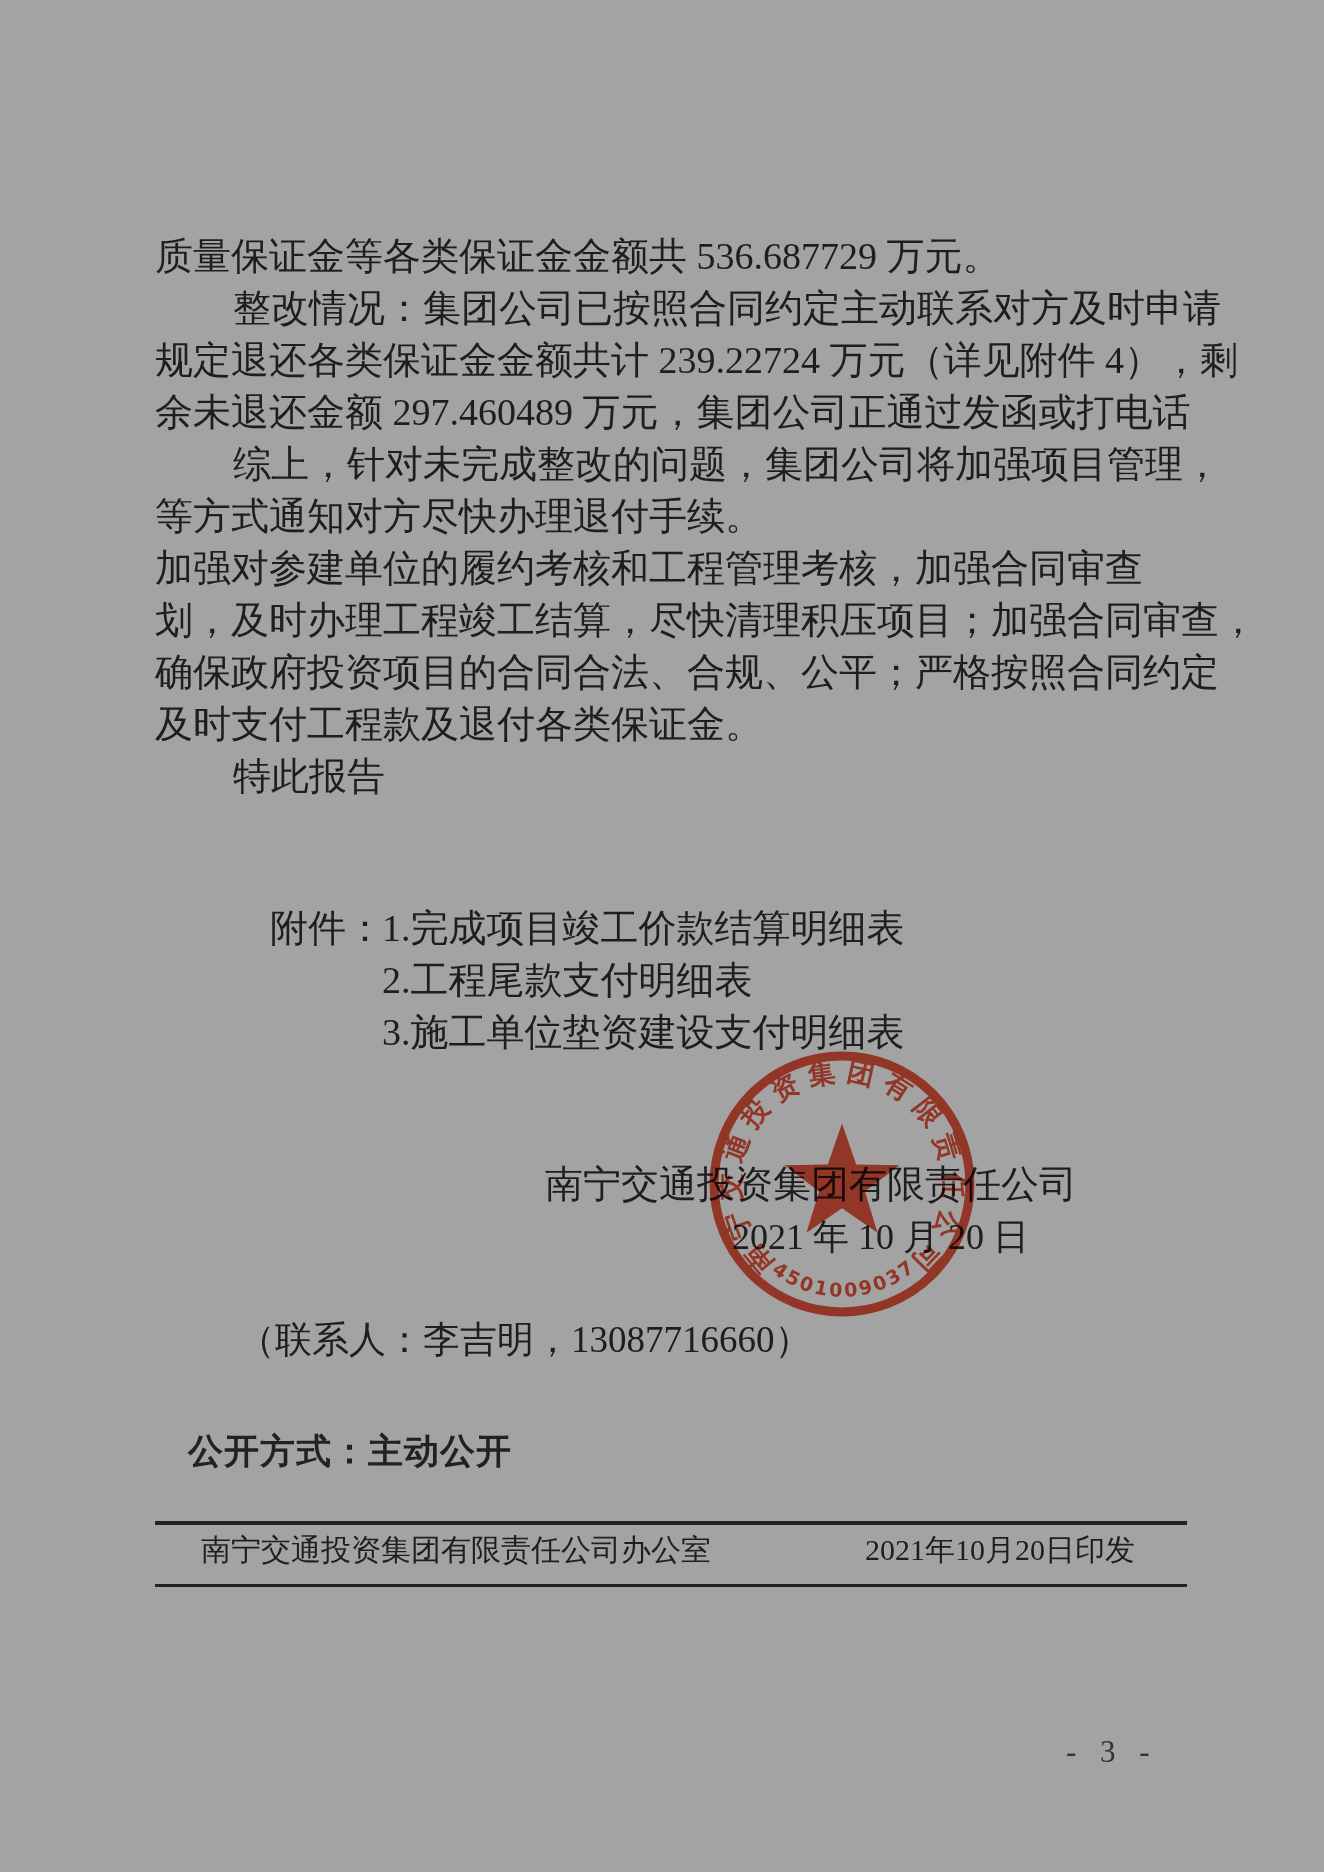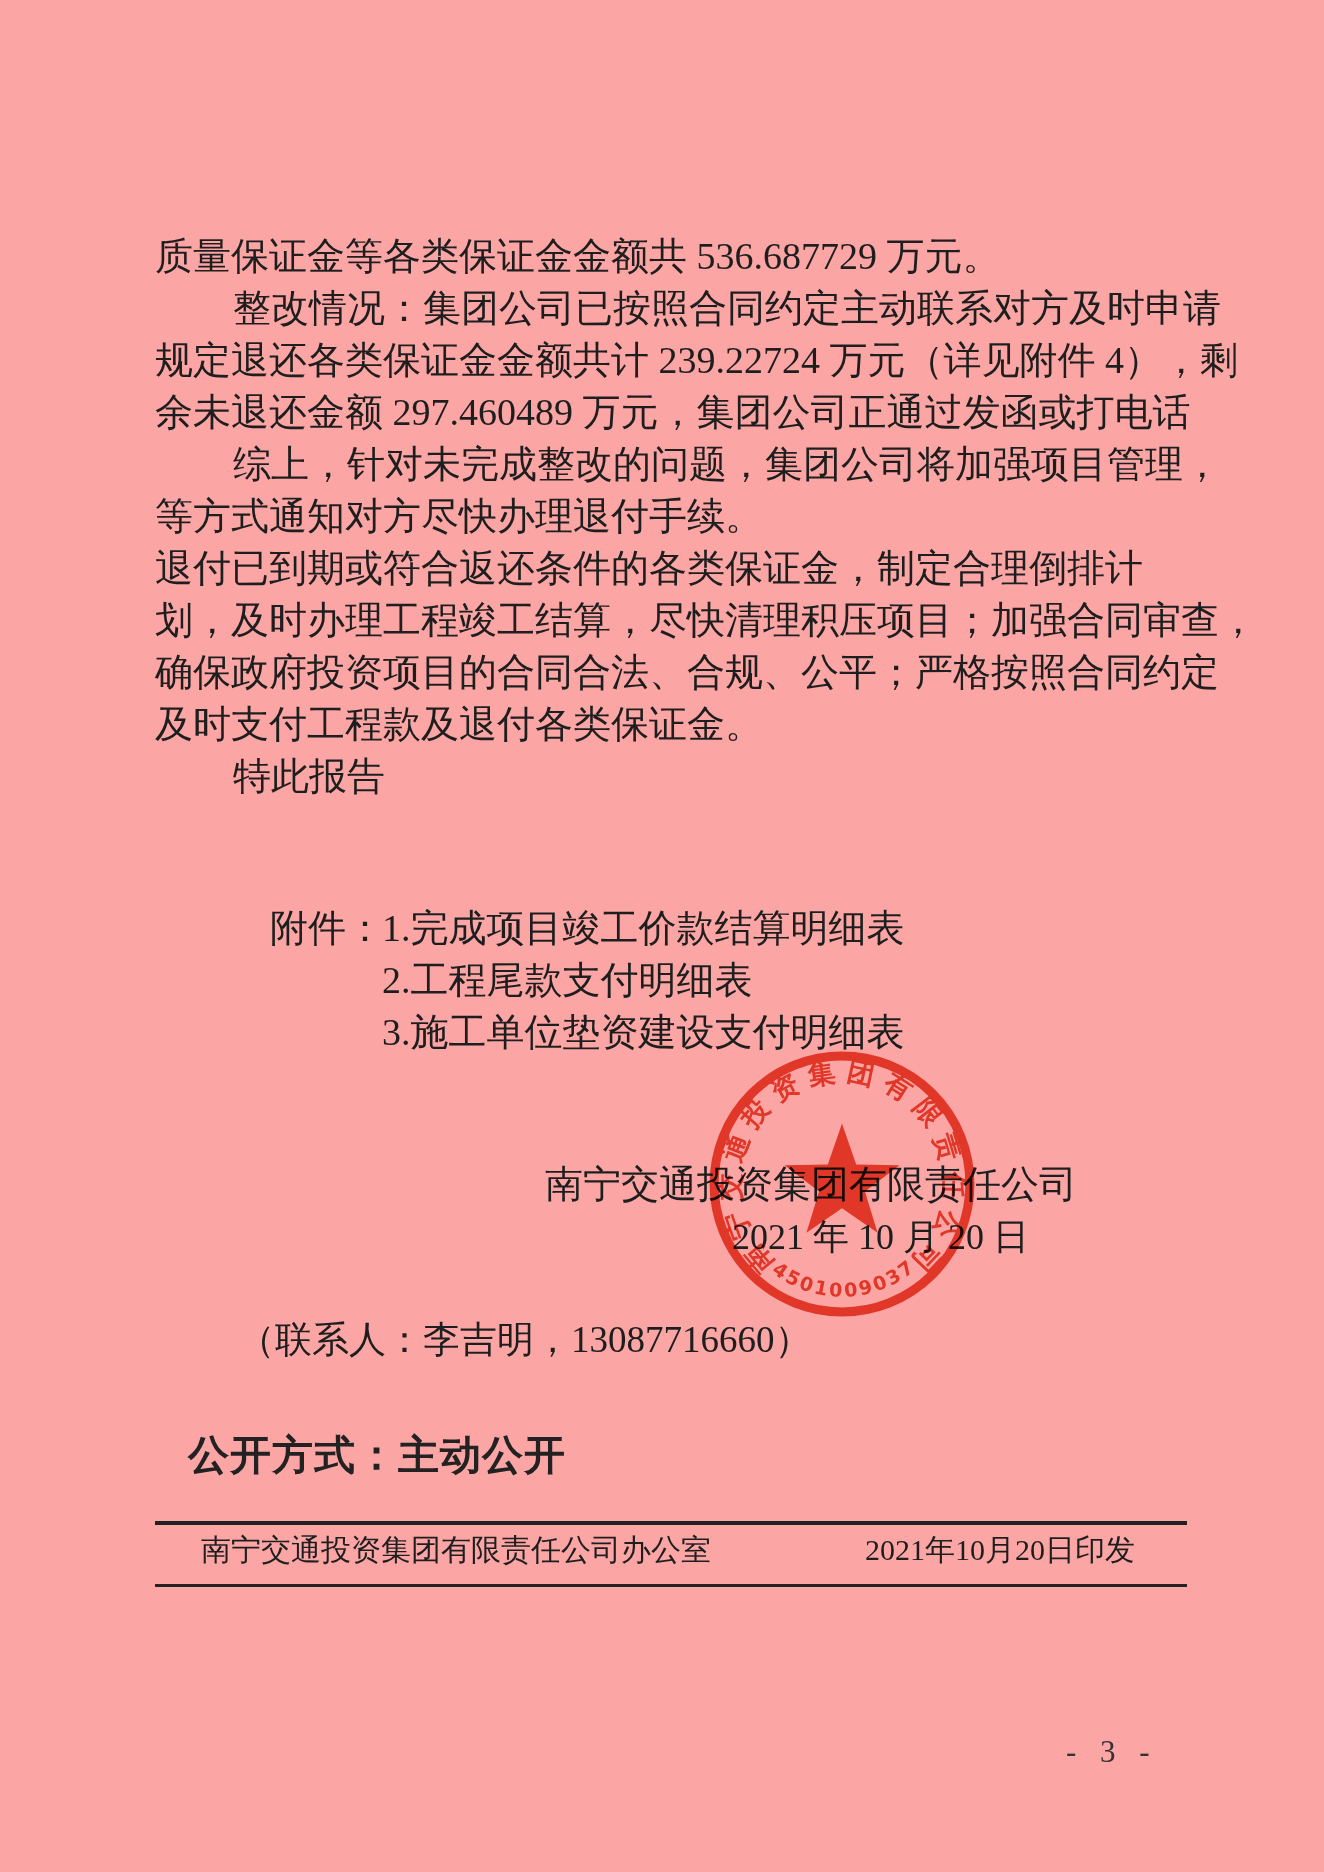--- a/index.html
+++ b/index.html
@@ -1,21 +1,21 @@
 <!DOCTYPE html>
 <html><head>
 <meta charset="utf-8">
 <style>
   html, body { margin: 0; padding: 0; background: #e9e9e9; }
   .page {
     position: relative;
     width: 1324px;
     height: 1872px;
     margin: 0 auto;
-    background: #fca5a5;
+    background: #a3a3a3;
     overflow: hidden;
     font-family: "Liberation Serif", serif;
     color: #1e1e1e;
   }
   
   .body-text {
     position: absolute;
     left: 155px;
     width: 1040px;
     top: 230px;
@@ -91,21 +91,21 @@
     top: 1318px;
     font-size: 37px;
     line-height: 44px;
     white-space: nowrap;
   }
 
   .disclosure {
     position: absolute;
     left: 188px;
     top: 1428px;
-    font-size: 41px;
+    font-size: 35px;
     font-weight: 700;
     font-family: "Liberation Sans", sans-serif;
     letter-spacing: 1px;
     white-space: nowrap;
     color: #222;
   }
 
   
   .footer-bar {
     position: absolute;
@@ -139,21 +139,21 @@
 
 <div class="page">
 
   <main class="body-text">
     <div class="line">质量保证金等各类保证金金额共 536.687729 万元。</div>
     <div class="line indent">整改情况：集团公司已按照合同约定主动联系对方及时申请</div>
     <div class="line">规定退还各类保证金金额共计 239.22724 万元（详见附件 4），剩</div>
     <div class="line">余未退还金额 297.460489 万元，集团公司正通过发函或打电话</div>
     <div class="line indent">综上，针对未完成整改的问题，集团公司将加强项目管理，</div>
     <div class="line">等方式通知对方尽快办理退付手续。</div>
-    <div class="line">退付已到期或符合返还条件的各类保证金，制定合理倒排计</div>
+    <div class="line">加强对参建单位的履约考核和工程管理考核，加强合同审查</div>
     <div class="line">划，及时办理工程竣工结算，尽快清理积压项目；加强合同审查，</div>
     <div class="line">确保政府投资项目的合同合法、合规、公平；严格按照合同约定</div>
     <div class="line">及时支付工程款及退付各类保证金。</div>
     <div class="line indent">特此报告</div>
   </main>
 
   <section class="attachments">
     <span class="att-label">附件：</span>
     <span class="att-item">1.完成项目竣工价款结算明细表</span>
     <span class="att-item">2.工程尾款支付明细表</span>

